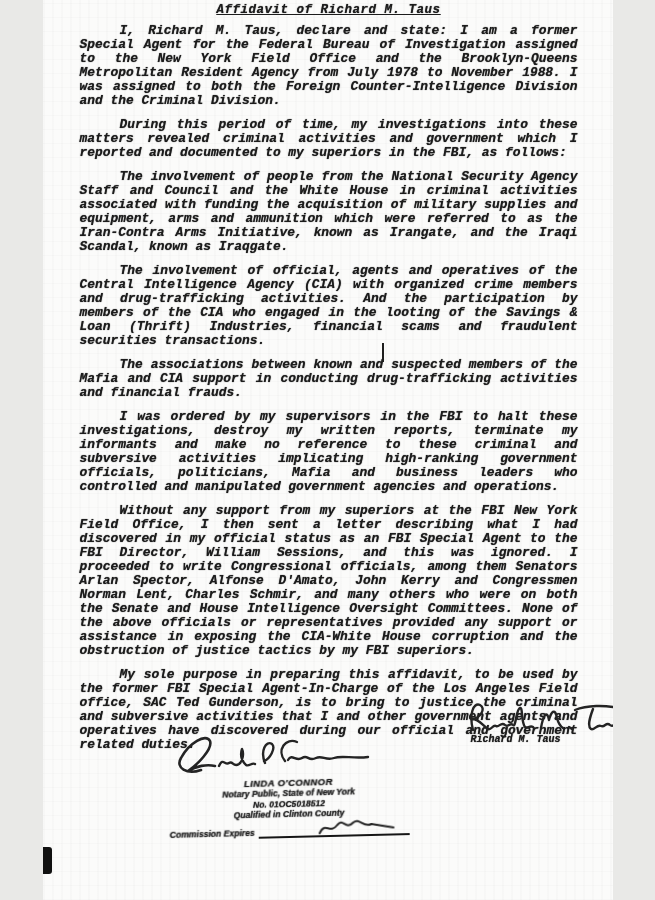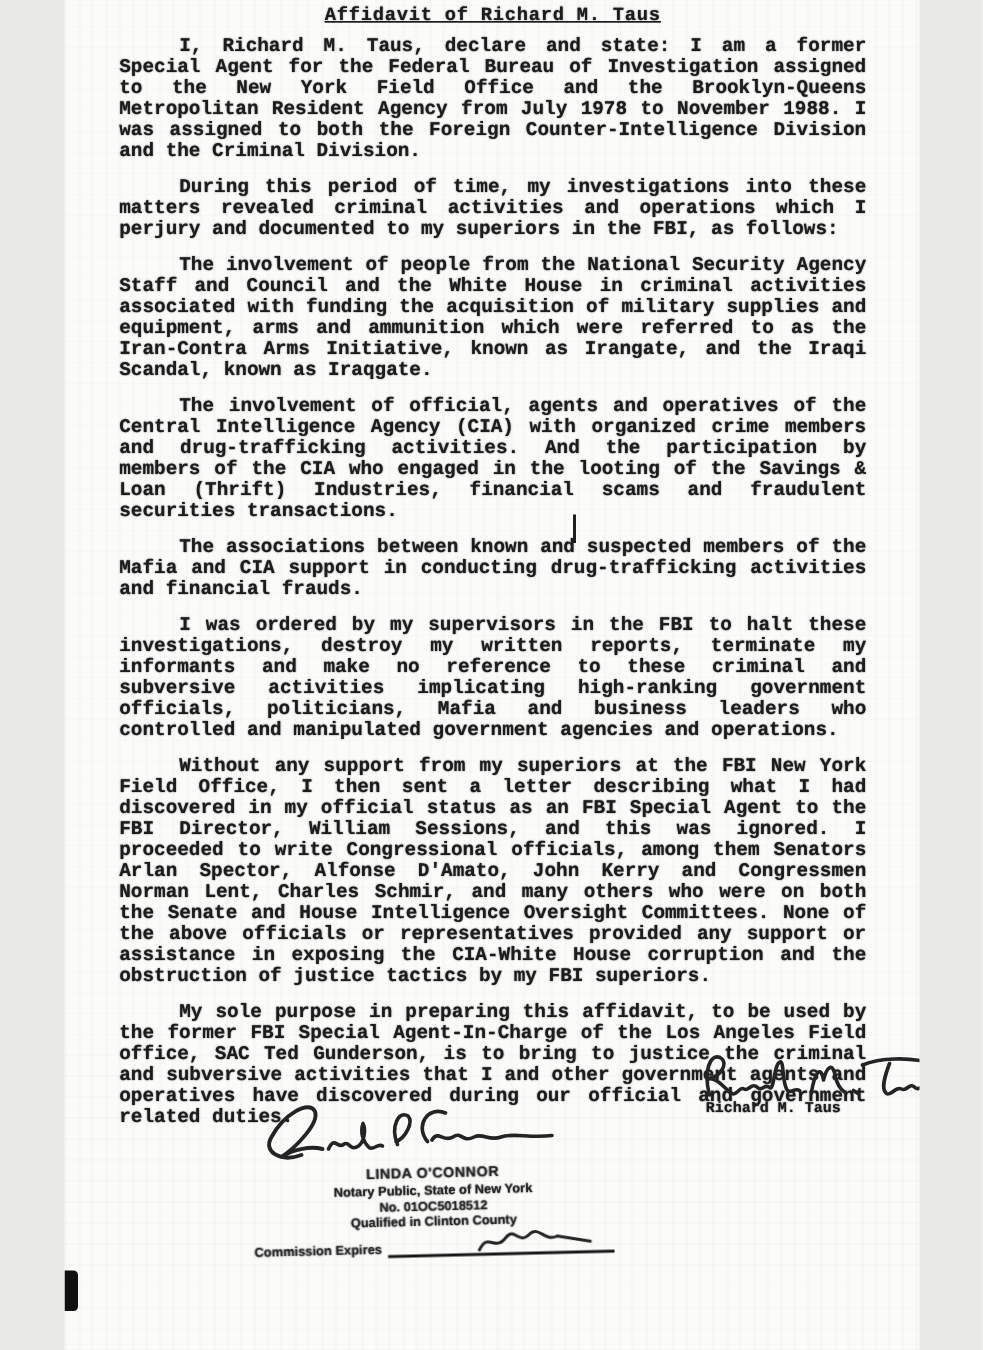--- a/index.html
+++ b/index.html
@@ -7,20 +7,21 @@
     position:relative;
     width:570px;height:900px;
     margin:0 auto;
     background:
       repeating-linear-gradient(0deg, rgba(60,60,60,0.02) 0 1px, transparent 1px 14px),
       repeating-linear-gradient(90deg, rgba(60,60,60,0.018) 0 2px, transparent 2px 9px),
       #fbfbfa;
     overflow:hidden;
     font-family:"Liberation Mono","DejaVu Sans Mono",monospace;
     color:#1c1c1c;
+    font-style:italic;
   }
   .body-text{
     position:absolute; left:0; top:0; right:0;
     padding:3px 35px 0 37px;
     font-weight:bold;
     font-size:12.9px;
     line-height:14px;
     text-shadow:0 0 1px rgba(25,25,25,0.85);
     filter:blur(0.2px);
   }
@@ -83,21 +84,21 @@
   .stray-line{position:absolute;left:339px;top:343px;width:2px;height:19px;background:#1e1e1e;}
 </style>
 </head>
 <body>
 
 <div class="page">
 
   <div class="body-text">
     <div class="doc-title">Affidavit of Richard M. Taus</div>
     <p>I, Richard M. Taus, declare and state: I am a former Special Agent for the Federal Bureau of Investigation assigned to the New York Field Office and the Brooklyn-Queens Metropolitan Resident Agency from July 1978 to November 1988. I was assigned to both the Foreign Counter-Intelligence Division and the Criminal Division.</p>
-    <p>During this period of time, my investigations into these matters revealed criminal activities and operations which I perjury and documented to my superiors in the FBI, as follows:</p>
+    <p>During this period of time, my investigations into these matters revealed criminal activities and government which I reported and documented to my superiors in the FBI, as follows:</p>
     <p>The involvement of people from the National Security Agency Staff and Council and the White House in criminal activities associated with funding the acquisition of military supplies and equipment, arms and ammunition which were referred to as the Iran-Contra Arms Initiative, known as Irangate, and the Iraqi Scandal, known as Iraqgate.</p>
     <p>The involvement of official, agents and operatives of the Central Intelligence Agency (CIA) with organized crime members and drug-trafficking activities. And the participation by members of the CIA who engaged in the looting of the Savings &amp; Loan (Thrift) Industries, financial scams and fraudulent securities transactions.</p>
     <p>The associations between known and suspected members of the Mafia and CIA support in conducting drug-trafficking activities and financial frauds.</p>
     <p>I was ordered by my supervisors in the FBI to halt these investigations, destroy my written reports, terminate my informants and make no reference to these criminal and subversive activities implicating high-ranking government officials, politicians, Mafia and business leaders who controlled and manipulated government agencies and operations.</p>
     <p>Without any support from my superiors at the FBI New York Field Office, I then sent a letter describing what I had discovered in my official status as an FBI Special Agent to the FBI Director, William Sessions, and this was ignored. I proceeded to write Congressional officials, among them Senators Arlan Spector, Alfonse D'Amato, John Kerry and Congressmen Norman Lent, Charles Schmir, and many others who were on both the Senate and House Intelligence Oversight Committees. None of the above officials or representatives provided any support or assistance in exposing the CIA-White House corruption and the obstruction of justice tactics by my FBI superiors.</p>
     <p>My sole purpose in preparing this affidavit, to be used by the former FBI Special Agent-In-Charge of the Los Angeles Field office, SAC Ted Gunderson, is to bring to justice the criminal and subversive activities that I and other government agents and operatives have discovered during our official and government related duties.</p>
   </div>
 
   <svg class="sig-svg richard-sig" width="195" height="42" viewBox="0 0 195 42">
     <path d="M10,33 C6,18 10,5 17,8 C23,11 18,21 9,22 C16,22 19,28 25,32 C28,34 30,27 33,29 C36,31 38,24 42,28 C45,31 47,25 50,28 C53,31 53,12 57,11 C60,10 58,25 62,30 C64,32 67,28 70,30" stroke-width="2.4"></path>

